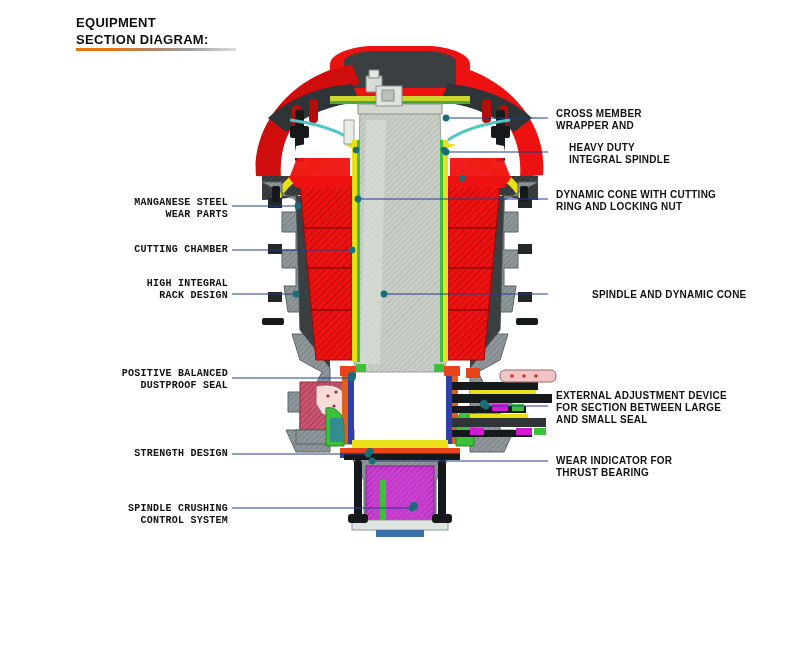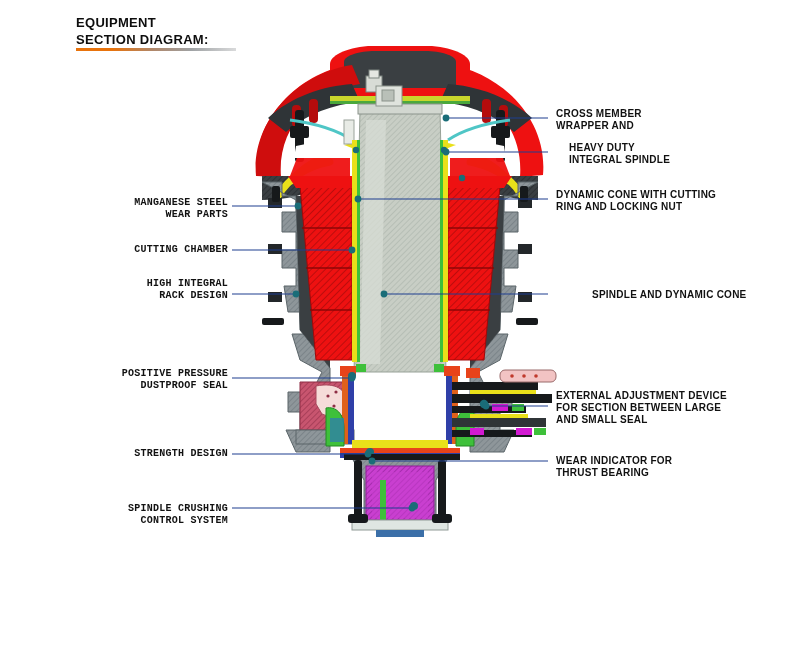--- a/index.html
+++ b/index.html
@@ -295,21 +295,21 @@
   <span>WEAR PARTS</span>
 </div>
 <div class="callout left" style="right:572px;top:244px;">
   <span>CUTTING CHAMBER</span>
 </div>
 <div class="callout left" style="right:572px;top:278px;">
   <span>HIGH INTEGRAL</span>
   <span>RACK DESIGN</span>
 </div>
 <div class="callout left" style="right:572px;top:368px;">
-  <span>POSITIVE PRESSURE</span>
+  <span>POSITIVE BALANCED</span>
   <span>DUSTPROOF SEAL</span>
 </div>
 <div class="callout left" style="right:572px;top:448px;">
   <span>STRENGTH DESIGN</span>
 </div>
 <div class="callout left" style="right:572px;top:503px;">
   <span>SPINDLE CRUSHING</span>
   <span>CONTROL SYSTEM</span>
 </div>
 

